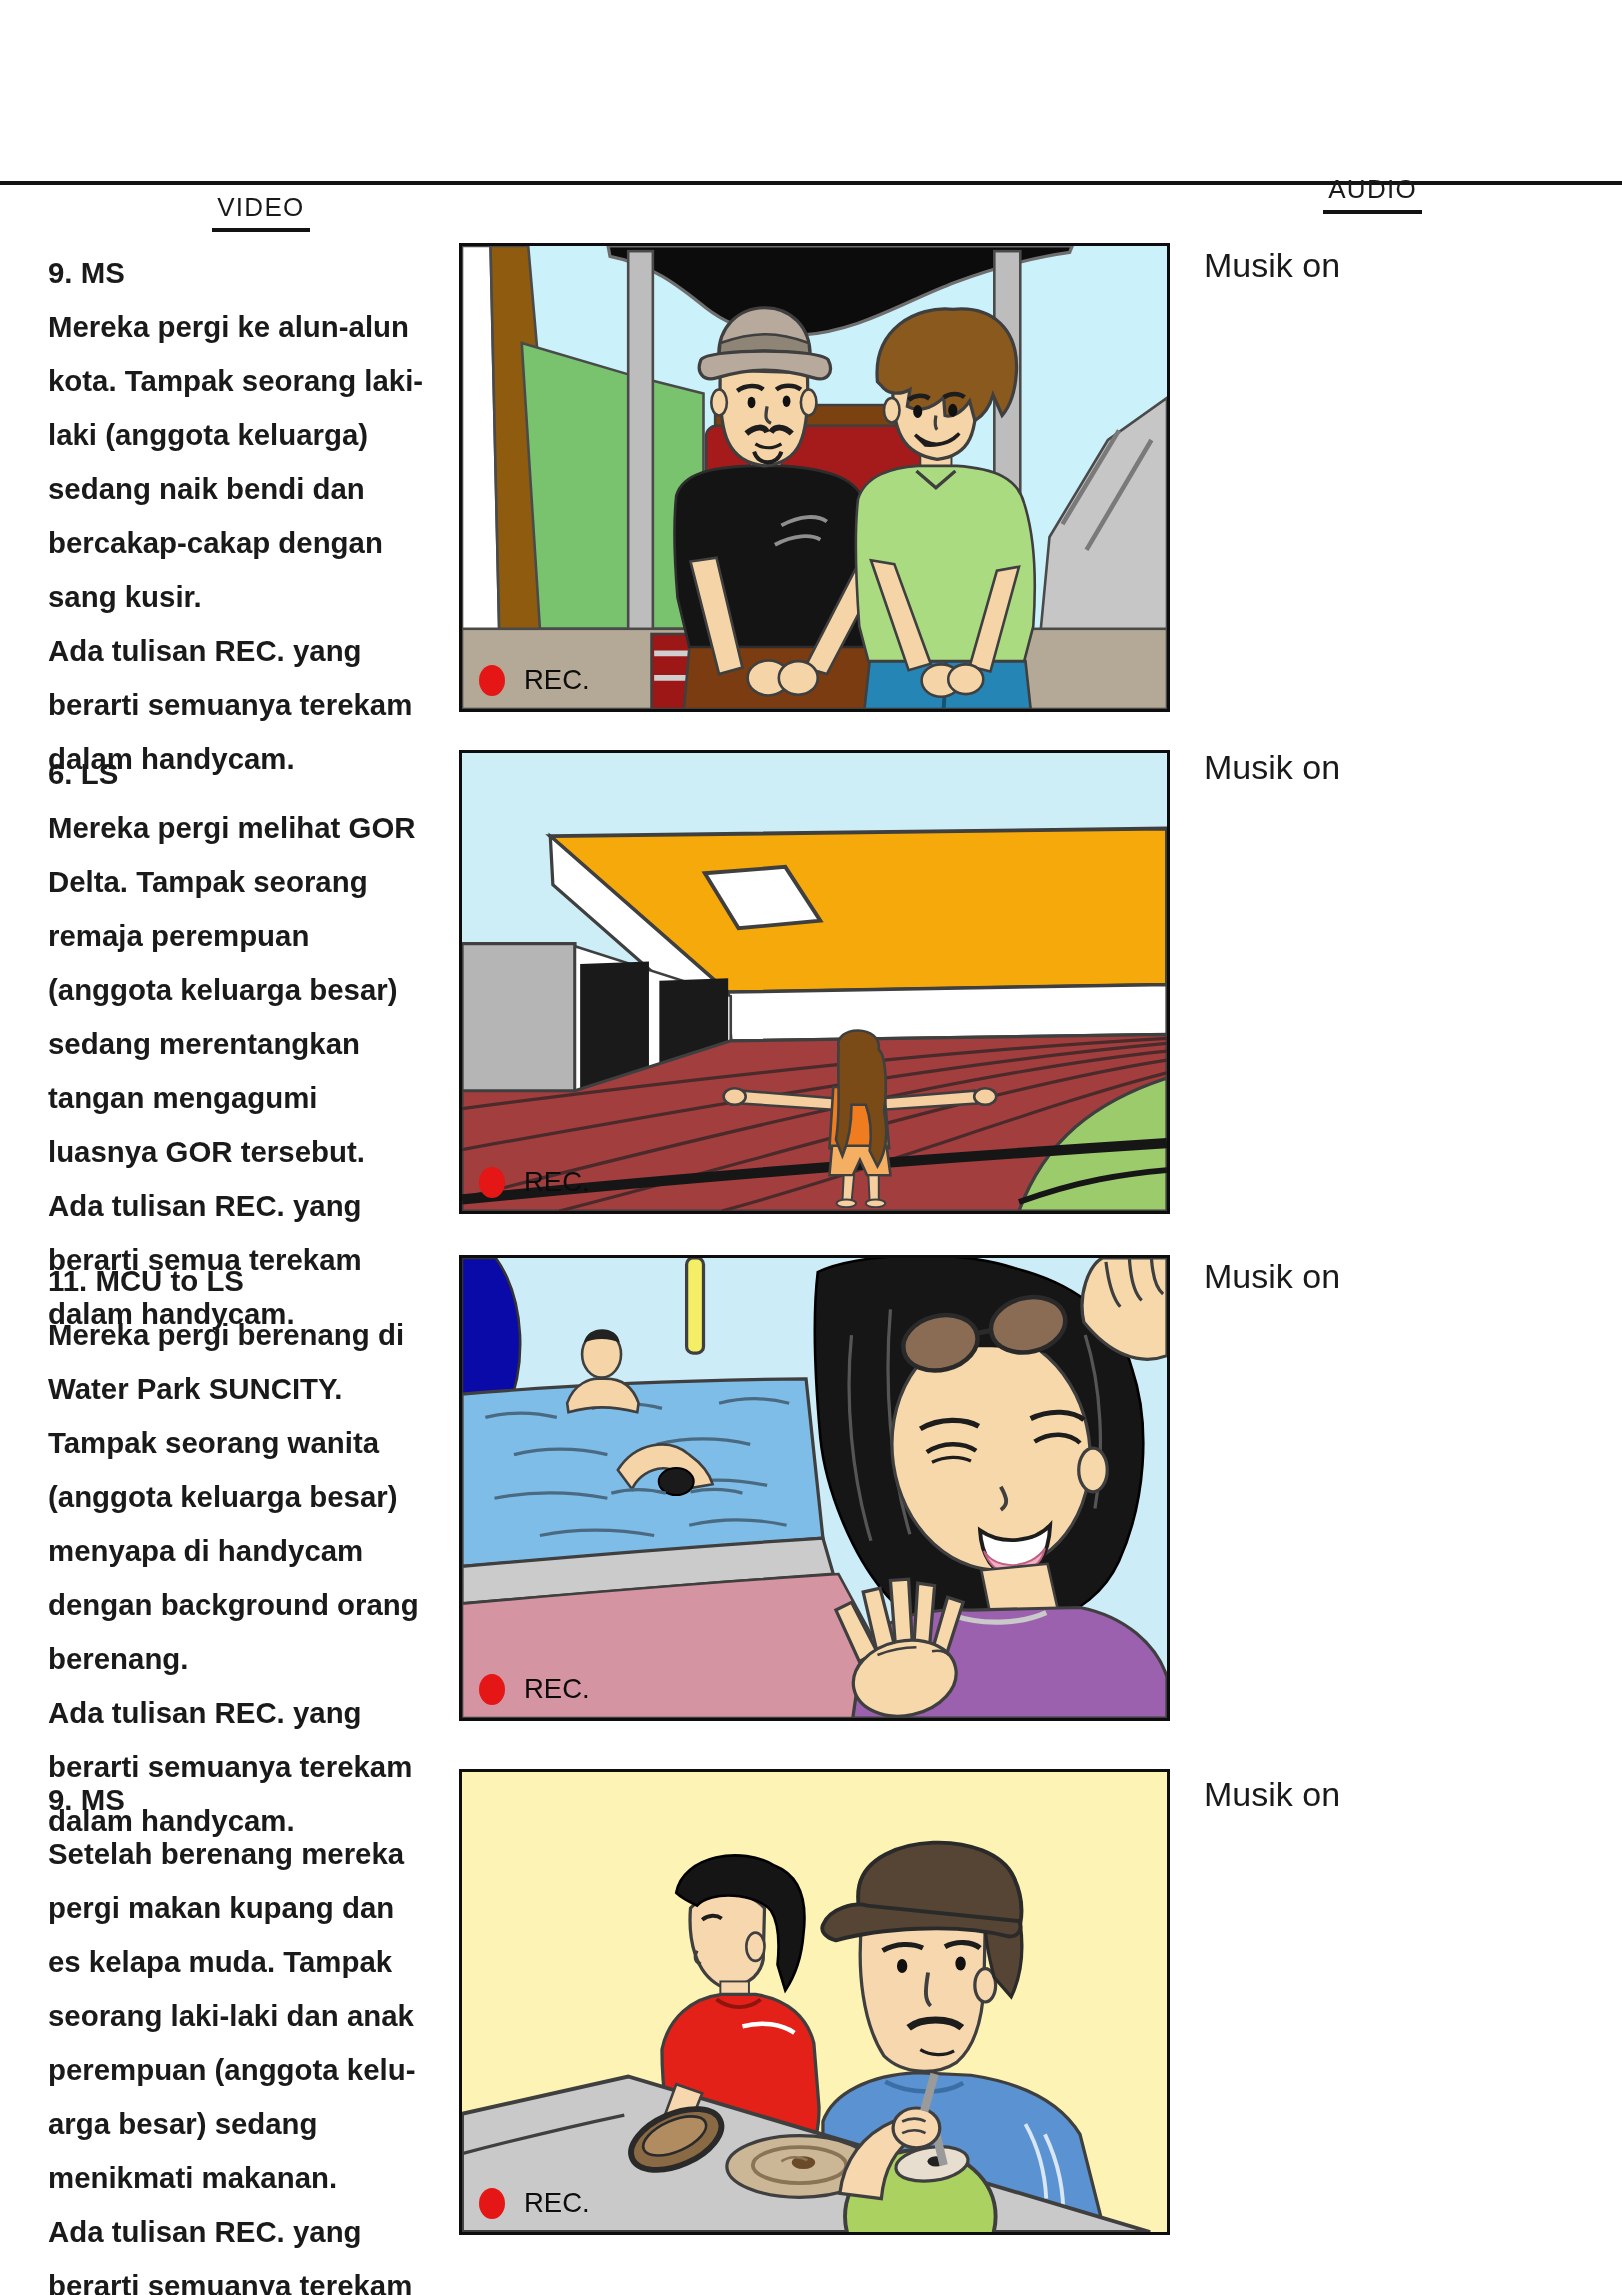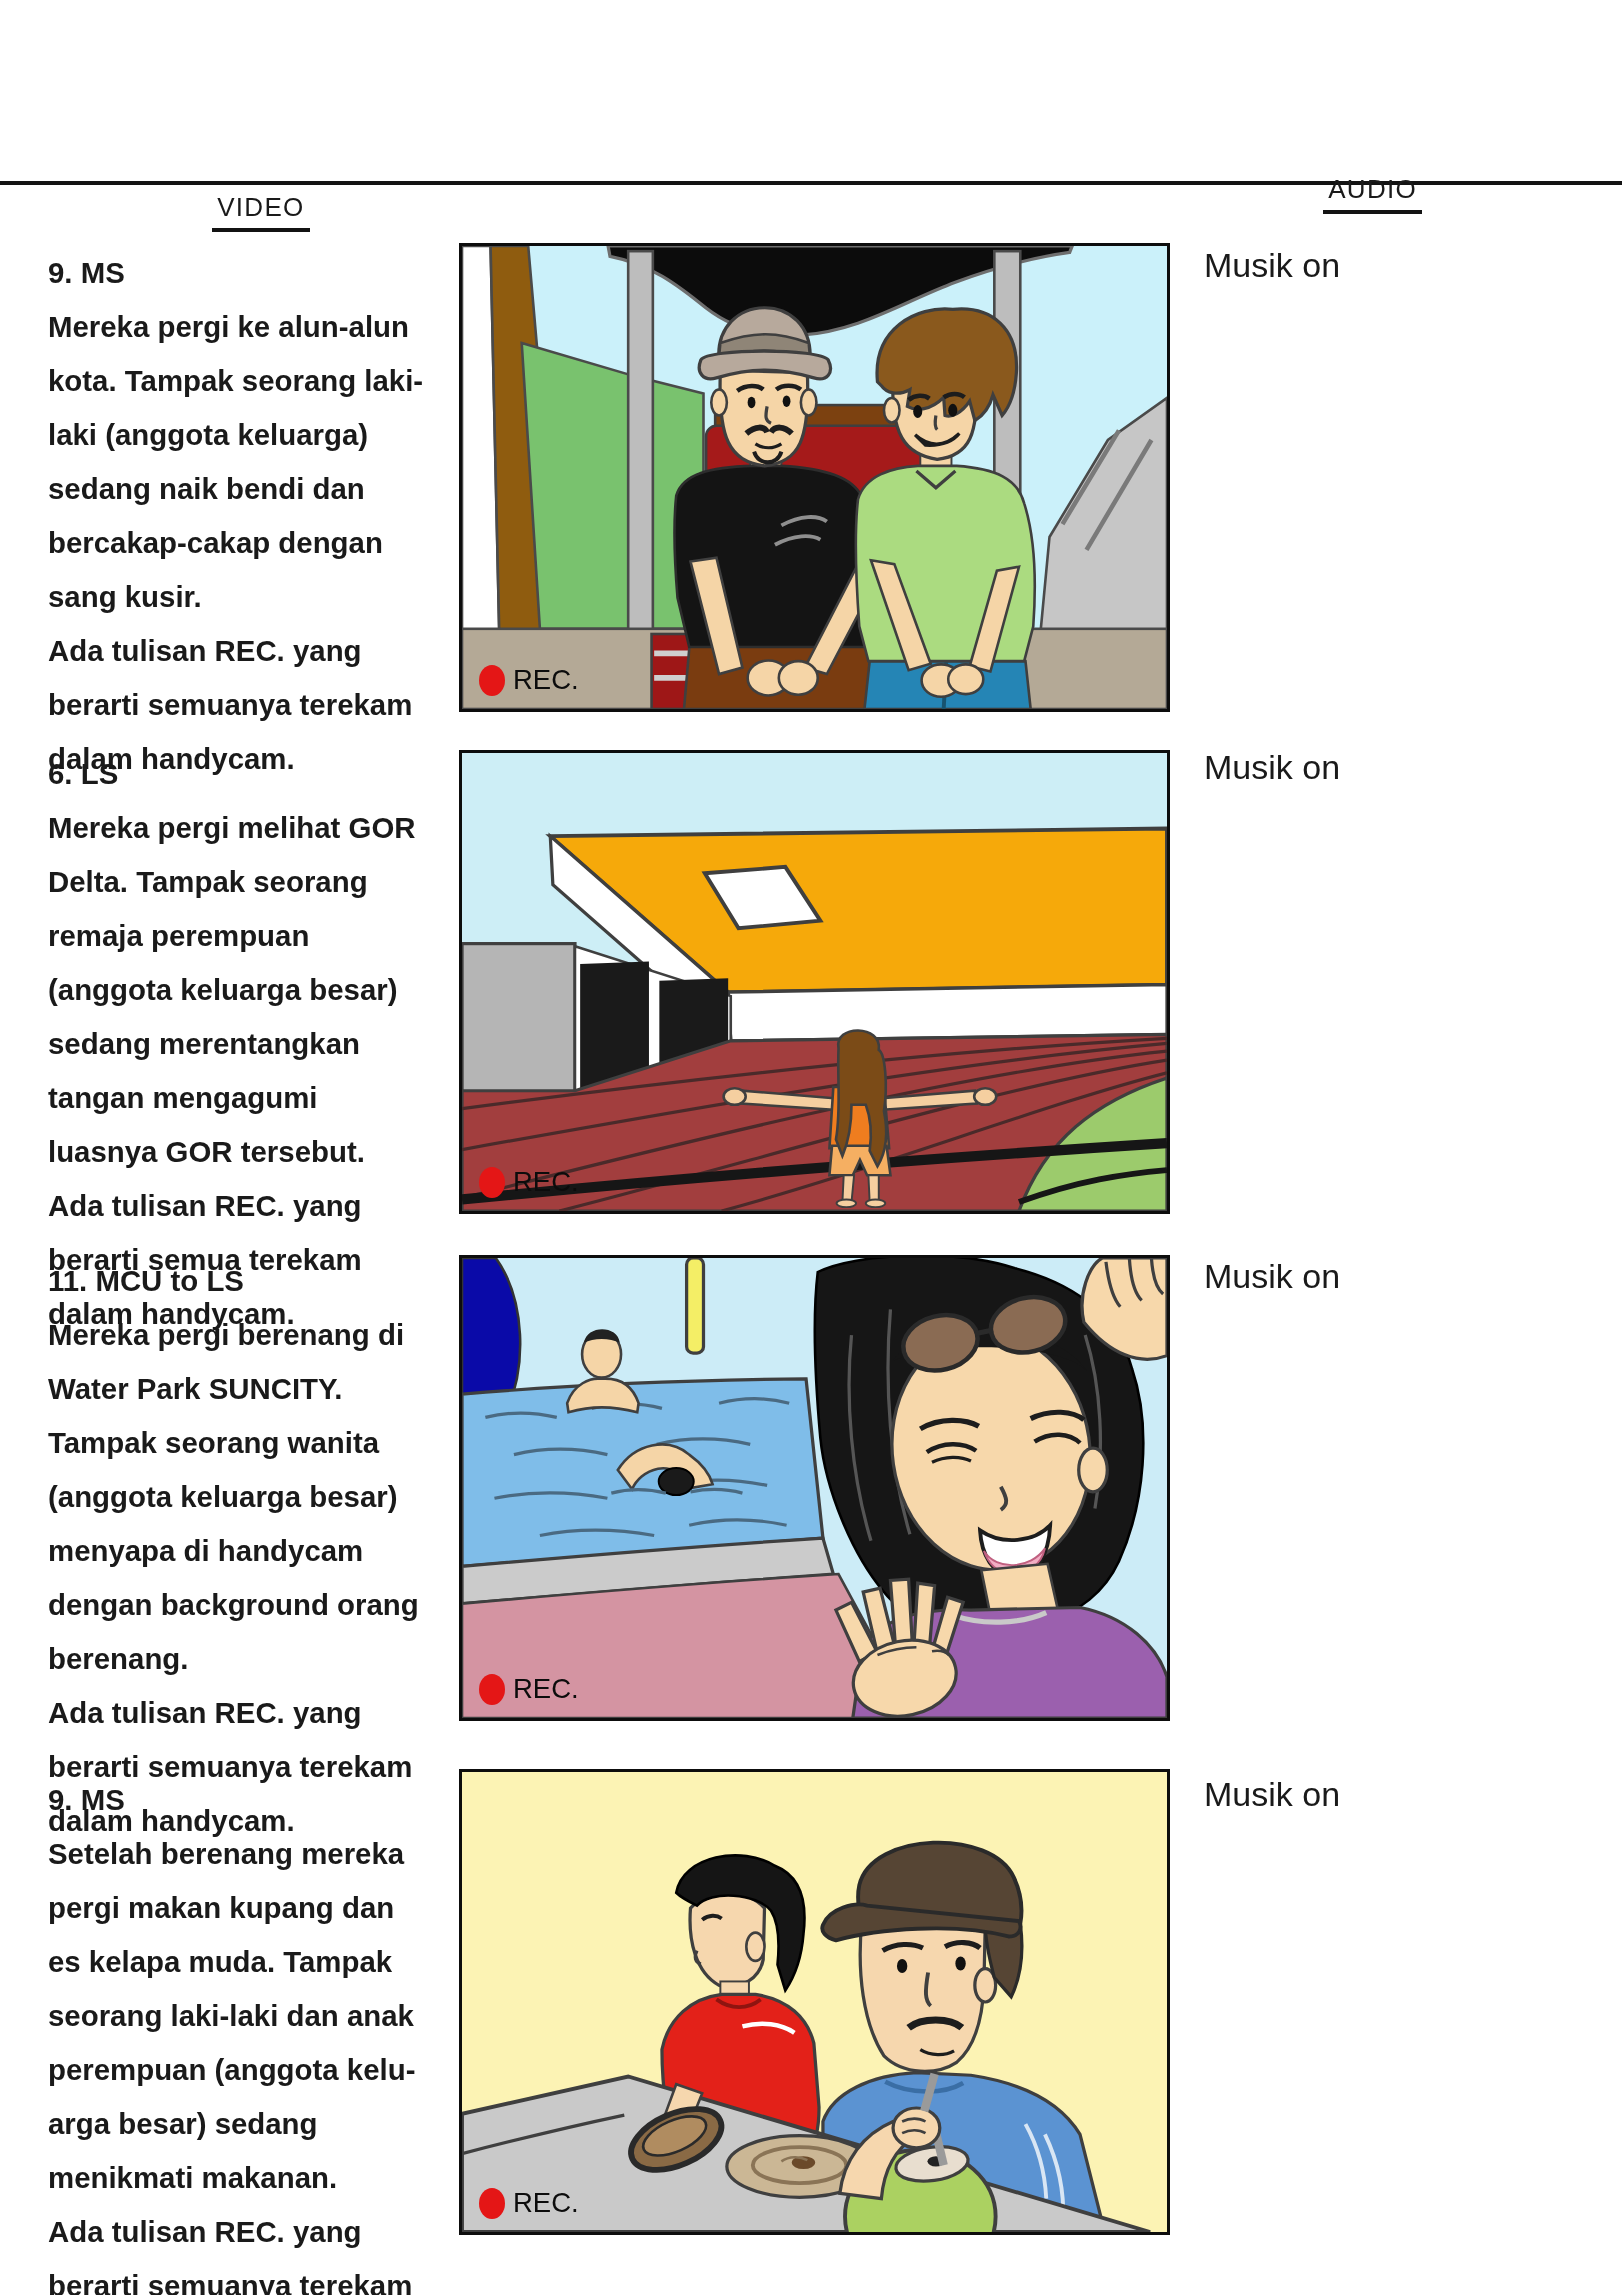--- a/index.html
+++ b/index.html
@@ -17,21 +17,21 @@
   .scene-desc{
     position:absolute;left:48px;width:399px;
     font-size:29.4px;line-height:54px;white-space:pre-line;font-weight:bold;
   }
   .panel{
     position:absolute;left:459px;width:711px;box-sizing:border-box;
     border:3.3px solid #0d0d0d;background:#fff;
   }
   .panel svg{display:block;width:100%;height:100%}
   .audio-cell{position:absolute;left:1204px;font-size:34px;white-space:nowrap}
-  .rec{position:absolute;left:17px;bottom:13px;display:flex;align-items:center;gap:8px}
+  .rec{position:absolute;left:17px;bottom:13px;display:flex;align-items:center;gap:19px}
   .rec-dot{width:26px;height:31px;border-radius:50%;background:#e41616}
   .rec-text{font-size:27.5px;color:#0c0c0c}
 </style>
 </head>
 <body>
 
 <div class="top-rule"></div>
 <div class="col-heading" id="video-heading">VIDEO</div>
 <div class="col-heading" id="audio-heading">AUDIO</div>
 

